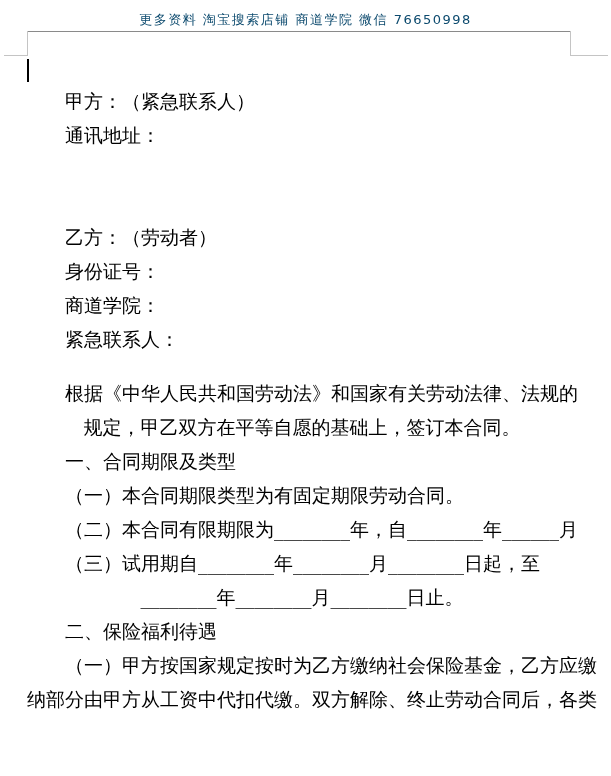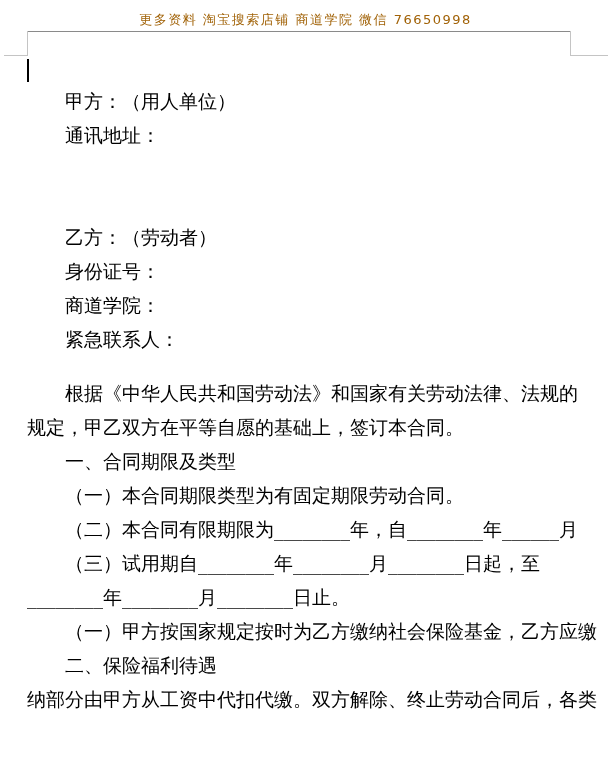--- a/index.html
+++ b/index.html
@@ -13,21 +13,21 @@
   }
   .header-note {
     position: absolute;
     top: 11px;
     left: 0;
     width: 100%;
     text-align: center;
     font-family: "DejaVu Sans", "Liberation Sans", sans-serif;
     font-size: 13px;
     letter-spacing: 1.5px;
-    color: #a16207;
+    color: #0c4a6e;
   }
   .line { position: absolute; }
   .page-border-top   { left: 27px;  top: 31px; width: 544px; height: 1px; background: #8a8a8a; }
   .page-border-left  { left: 27px;  top: 31px; width: 1px;  height: 25px; background: #c4c4c4; }
   .page-border-right { left: 570px; top: 31px; width: 1px;  height: 25px; background: #c4c4c4; }
   .margin-mark-left  { left: 4px;   top: 55px; width: 24px; height: 1px;  background: #c4c4c4; }
   .margin-mark-right { left: 570px; top: 55px; width: 38px; height: 1px;  background: #c4c4c4; }
   .text-cursor {
     position: absolute;
     left: 27px; top: 59px;
@@ -42,52 +42,52 @@
     font-size: 19px;
   }
   .doc-line {
     height: 34px;
     line-height: 34px;
     white-space: nowrap;
     overflow: visible;
   }
   .doc-line.indent  { padding-left: 38px; }
   .doc-line.heading { padding-left: 38px; font-weight: normal; }
-  .doc-line.flush   { padding-left: 0; }
+  .doc-line.flush   { padding-left: 0; text-align: center; }
   .doc-line.blank   { height: 34px; }
   .doc-line.spacer  { height: 20px; }
 </style>
 </head>
 <body>
 
 <div class="screen">
   <div class="header-note">更多资料 淘宝搜索店铺 商道学院  微信 76650998</div>
 
   <div class="line page-border-top"></div>
   <div class="line page-border-left"></div>
   <div class="line page-border-right"></div>
   <div class="line margin-mark-left"></div>
   <div class="line margin-mark-right"></div>
 
   <div class="text-cursor"></div>
 
   <div class="doc-body" id="doc-body">
-      <div class="doc-line indent">甲方：（用人单位）</div>
+      <div class="doc-line indent">甲方：（紧急联系人）</div>
       <div class="doc-line indent">通讯地址：</div>
       <div class="doc-line blank"></div>
       <div class="doc-line blank"></div>
       <div class="doc-line indent">乙方：（劳动者）</div>
       <div class="doc-line indent">身份证号：</div>
       <div class="doc-line indent">商道学院：</div>
       <div class="doc-line indent">紧急联系人：</div>
       <div class="doc-line spacer"></div>
       <div class="doc-line indent">根据《中华人民共和国劳动法》和国家有关劳动法律、法规的</div>
       <div class="doc-line flush">规定，甲乙双方在平等自愿的基础上，签订本合同。</div>
       <div class="doc-line heading">一、合同期限及类型</div>
       <div class="doc-line indent">（一）本合同期限类型为有固定期限劳动合同。</div>
       <div class="doc-line indent">（二）本合同有限期限为________年，自________年______月</div>
       <div class="doc-line indent">（三）试用期自________年________月________日起，至</div>
       <div class="doc-line flush">________年________月________日止。</div>
+      <div class="doc-line heading">二、保险福利待遇</div>
       <div class="doc-line indent">（一）甲方按国家规定按时为乙方缴纳社会保险基金，乙方应缴</div>
-      <div class="doc-line heading">二、保险福利待遇</div>
       <div class="doc-line flush">纳部分由甲方从工资中代扣代缴。双方解除、终止劳动合同后，各类</div>
     </div>
 </div>
 
 </body></html>

